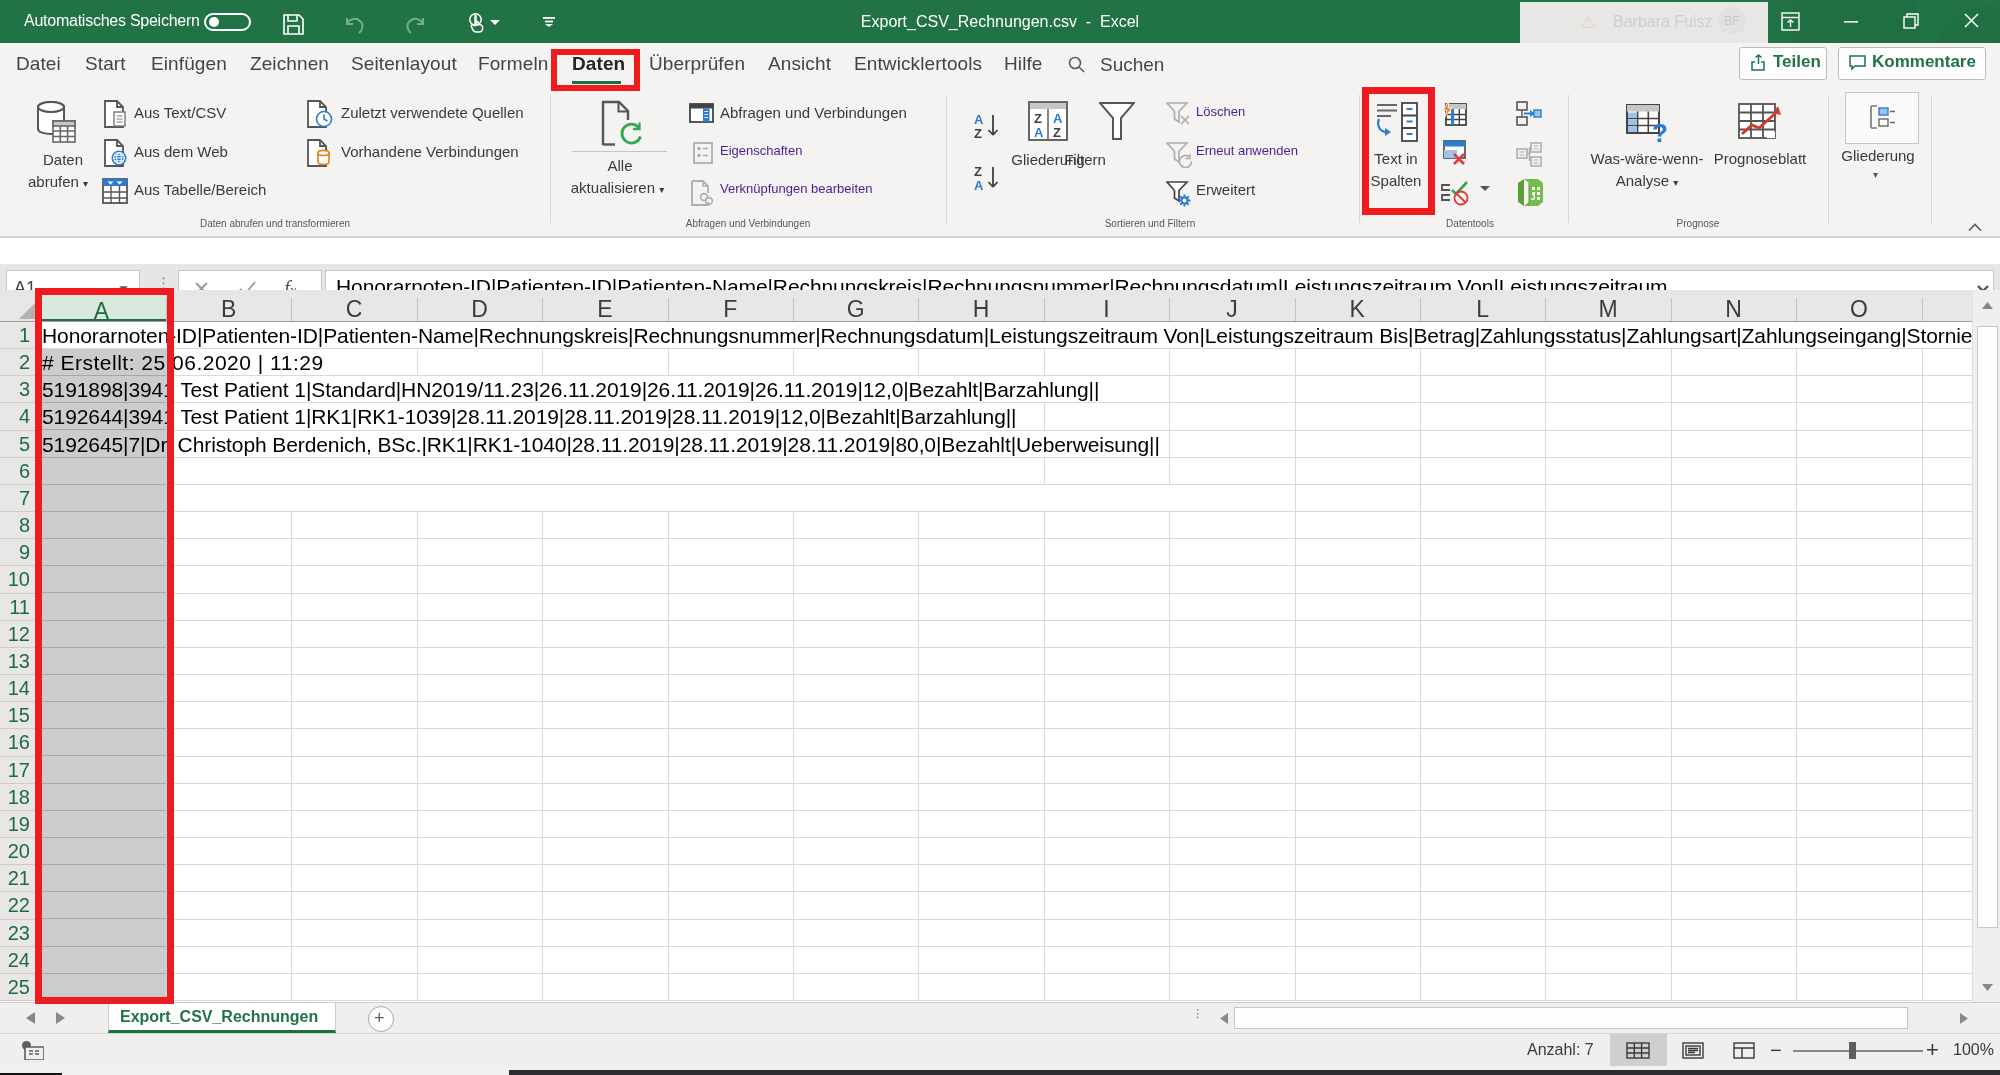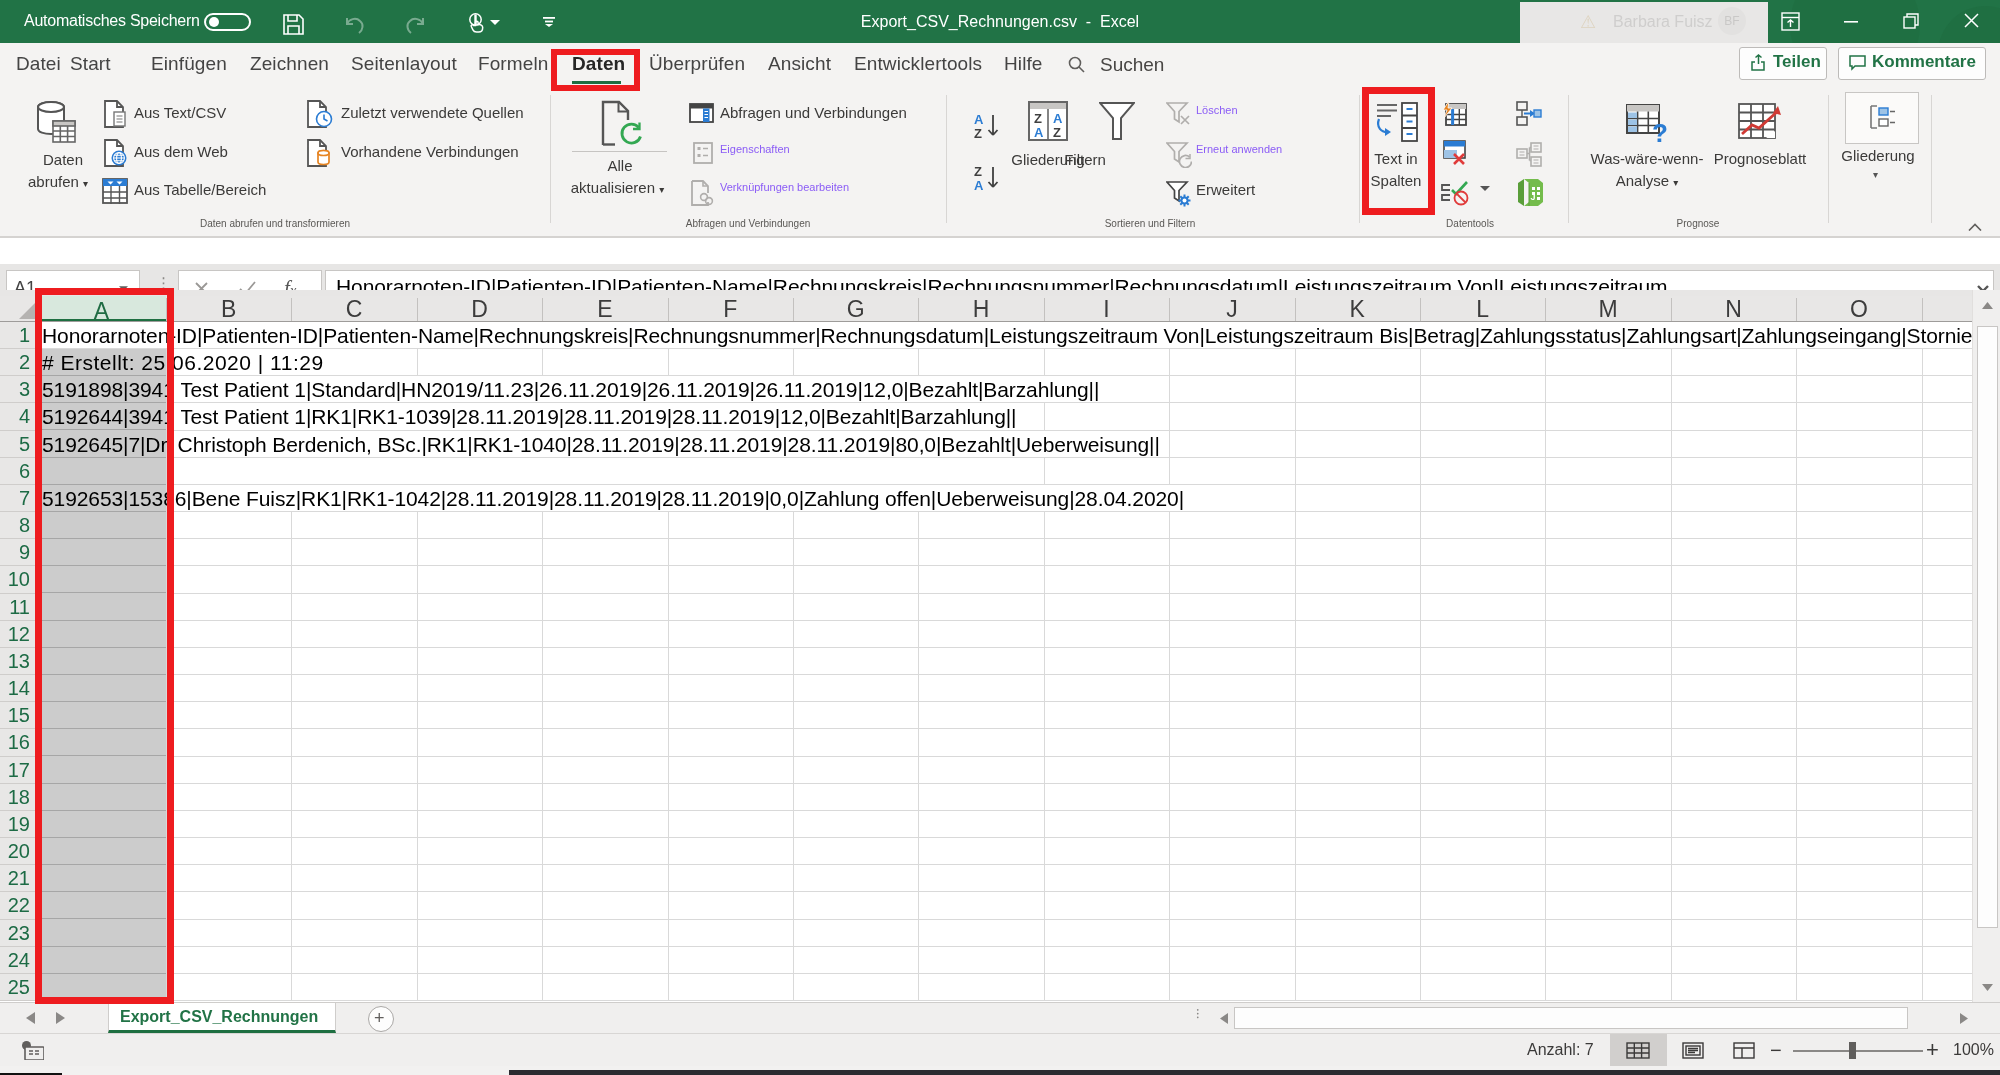--- a/index.html
+++ b/index.html
@@ -9,21 +9,21 @@
 #ribbon{left:0;top:85px;width:2000px;height:151px;background:#f4f3f2;border-bottom:2px solid #d5d3d1;}
 #fbar{left:0;top:238px;width:2000px;height:52px;background:#e7e6e5;margin-top:26px;}
 #sheet{left:0;top:290px;width:1972px;height:712px;background:#fff;overflow:hidden;}
 #tabbar{left:0;top:1002px;width:2000px;height:31px;background:#f0efee;border-top:1px solid #cfcdcb;}
 #statusbar{left:0;top:1033px;width:2000px;height:33px;background:#f0efee;border-top:1px solid #d8d6d4;}
 #bottomstrip{left:0;top:1066px;width:2000px;height:9px;background:#f2f1f0;}
 .tabtxt{top:10px;font-size:19px;letter-spacing:0.1px;color:#444;}
 .grouplabel{top:133px;font-size:10px;color:#5a5855;text-align:center;}
 .gsep{top:10px;width:1px;height:128px;background:#d8d6d4;}
 .ric{font-size:15px;color:#3b3a39;}
-.ricg{font-size:11px;color:#8b5cf6;}
+.ricg{font-size:13px;color:#4c1d95;}
 .bigtxt{font-size:15px;color:#3b3a39;text-align:center;}
 .hl{top:6px;width:125.4px;height:25px;line-height:27px;font-size:23px;color:#3c3c3c;text-align:center;}
 .rn{left:0;width:30px;text-align:right;font-size:20px;color:#1d6b45;height:27.16px;line-height:27.16px;}
 .ct{font-size:21px;letter-spacing:-0.1px;color:#000;white-space:pre;height:27.16px;line-height:27.16px;}
 .redbox{border:7px solid #ee1c1f;}
 svg{display:block;}
 </style></head>
 <body>
 
 <div class="a" id="titlebar">
@@ -74,21 +74,21 @@
       <path d="M4 4V1h11v11h-3"></path>
       <rect x="1" y="4" width="11" height="11"></rect>
     </svg>
   <svg class="a" style="left:1964px;top:13px;" width="15" height="15" viewBox="0 0 15 15" stroke="#fff" stroke-width="1.5">
       <path d="M1 1l13 13M14 1L1 14"></path>
     </svg>
 </div>
 
 <div class="a" id="tabrow">
   <div class="a tabtxt" style="left:16px;">Datei</div>
-  <div class="a tabtxt" style="left:70px;">Start</div>
+  <div class="a tabtxt" style="left:85px;">Start</div>
   <div class="a tabtxt" style="left:151px;">Einfügen</div>
   <div class="a tabtxt" style="left:250px;">Zeichnen</div>
   <div class="a tabtxt" style="left:351px;">Seitenlayout</div>
   <div class="a tabtxt" style="left:478px;">Formeln</div>
   <div class="a tabtxt" style="left:572px;font-weight:bold;color:#262626;">Daten</div>
   <div class="a" style="left:572px;top:38px;width:49px;height:3px;background:#1e6f41;"></div>
   <div class="a tabtxt" style="left:649px;">Überprüfen</div>
   <div class="a tabtxt" style="left:768px;">Ansicht</div>
   <div class="a tabtxt" style="left:854px;">Entwicklertools</div>
   <div class="a tabtxt" style="left:1004px;">Hilfe</div>
@@ -529,21 +529,20 @@
   <div class="a" style="left:167px;top:86.32px;width:1002.2px;height:26.16px;background:#fff;"></div>
   <div class="a" style="left:167px;top:113.48px;width:876.8px;height:26.16px;background:#fff;"></div>
   <div class="a" style="left:167px;top:140.64px;width:1002.2px;height:26.16px;background:#fff;"></div>
   <div class="a" style="left:167px;top:167.80px;width:876.8px;height:26.16px;background:#fff;"></div>
   <div class="a" style="left:167px;top:194.96px;width:1127.6px;height:26.16px;background:#fff;"></div>
   <div class="a ct" style="left:42px;top:32.00px;">Honorarnoten-ID|Patienten-ID|Patienten-Name|Rechnungskreis|Rechnungsnummer|Rechnungsdatum|Leistungszeitraum Von|Leistungszeitraum Bis|Betrag|Zahlungsstatus|Zahlungsart|Zahlungseingang|Storniert am</div>
   <div class="a ct" style="left:42px;top:59.16px;letter-spacing:0.5px;"># Erstellt: 25.06.2020 | 11:29</div>
   <div class="a ct" style="left:42px;top:86.32px;">5191898|3941|Test Patient 1|Standard|HN2019/11.23|26.11.2019|26.11.2019|26.11.2019|12,0|Bezahlt|Barzahlung||</div>
   <div class="a ct" style="left:42px;top:113.48px;">5192644|3941|Test Patient 1|RK1|RK1-1039|28.11.2019|28.11.2019|28.11.2019|12,0|Bezahlt|Barzahlung||</div>
   <div class="a ct" style="left:42px;top:140.64px;">5192645|7|Dr. Christoph Berdenich, BSc.|RK1|RK1-1040|28.11.2019|28.11.2019|28.11.2019|80,0|Bezahlt|Ueberweisung||</div>
-  <div class="a ct" style="left:42px;top:194.96px;">5192653|15386|Bene Fuisz|RK1|RK1-1042|28.11.2019|28.11.2019|28.11.2019|0,0|Zahlung offen|Ueberweisung|28.04.2020|</div>
 <div class="a" style="left:173px;top:87.3px;width:8px;height:25px;background:#fff;"></div>
     <div class="a" style="left:173px;top:114.5px;width:8px;height:25px;background:#fff;"></div>
 </div>
 
 <div class="a" id="vscroll" style="left:1972px;top:290px;width:28px;height:712px;background:#f0efee;border-left:1px solid #e1dfdd;">
   <svg class="a" style="left:9px;top:12px;" width="11" height="7" viewBox="0 0 11 7">
       <path d="M5.5 0L11 7H0z" fill="#8a8886"></path>
     </svg>
   <div class="a" style="left:4px;top:36px;width:19px;height:600px;background:#fdfdfd;border:1px solid #c8c6c4;"></div>
   <svg class="a" style="left:9px;top:694px;" width="11" height="7" viewBox="0 0 11 7">

